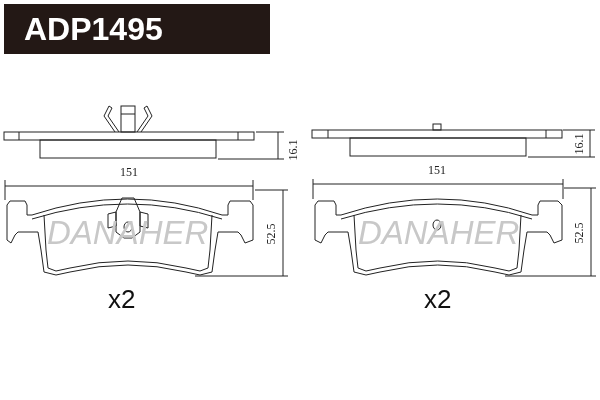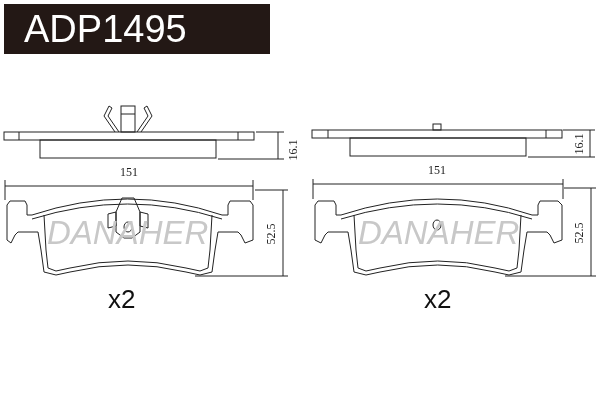--- a/index.html
+++ b/index.html
@@ -1,22 +1,22 @@
 <!DOCTYPE html>
 <html><head>
 <meta charset="utf-8">
 <style>
   html, body { margin: 0; padding: 0; background: #ffffff; }
   body { width: 600px; height: 400px; position: relative; overflow: hidden;
          font-family: "Liberation Sans", sans-serif; }
   .title-box { position: absolute; left: 4px; top: 4px; width: 266px; height: 50px;
                background: #231815; }
   .title-text { position: absolute; left: 20px; top: 3px; color: #ffffff;
-                font-family: "Liberation Sans", sans-serif; font-weight: normal;
-                font-size: 38px; letter-spacing: 0px; line-height: 44px; }
+                font-family: "Liberation Sans", sans-serif; font-weight: bold;
+                font-size: 32px; letter-spacing: 0px; line-height: 44px; }
   svg { position: absolute; left: 0; top: 0; }
   .dim { font-family: "Liberation Serif", serif; font-size: 12px; fill: #222; }
   .wm { font-family: "Liberation Sans", sans-serif; font-style: italic; font-size: 33px;
         fill: #c8c8c8; font-weight: normal; }
   .qty { font-family: "Liberation Sans", sans-serif; font-size: 26px; fill: #111; }
 </style>
 </head>
 <body>
 
 <div class="title-box">

